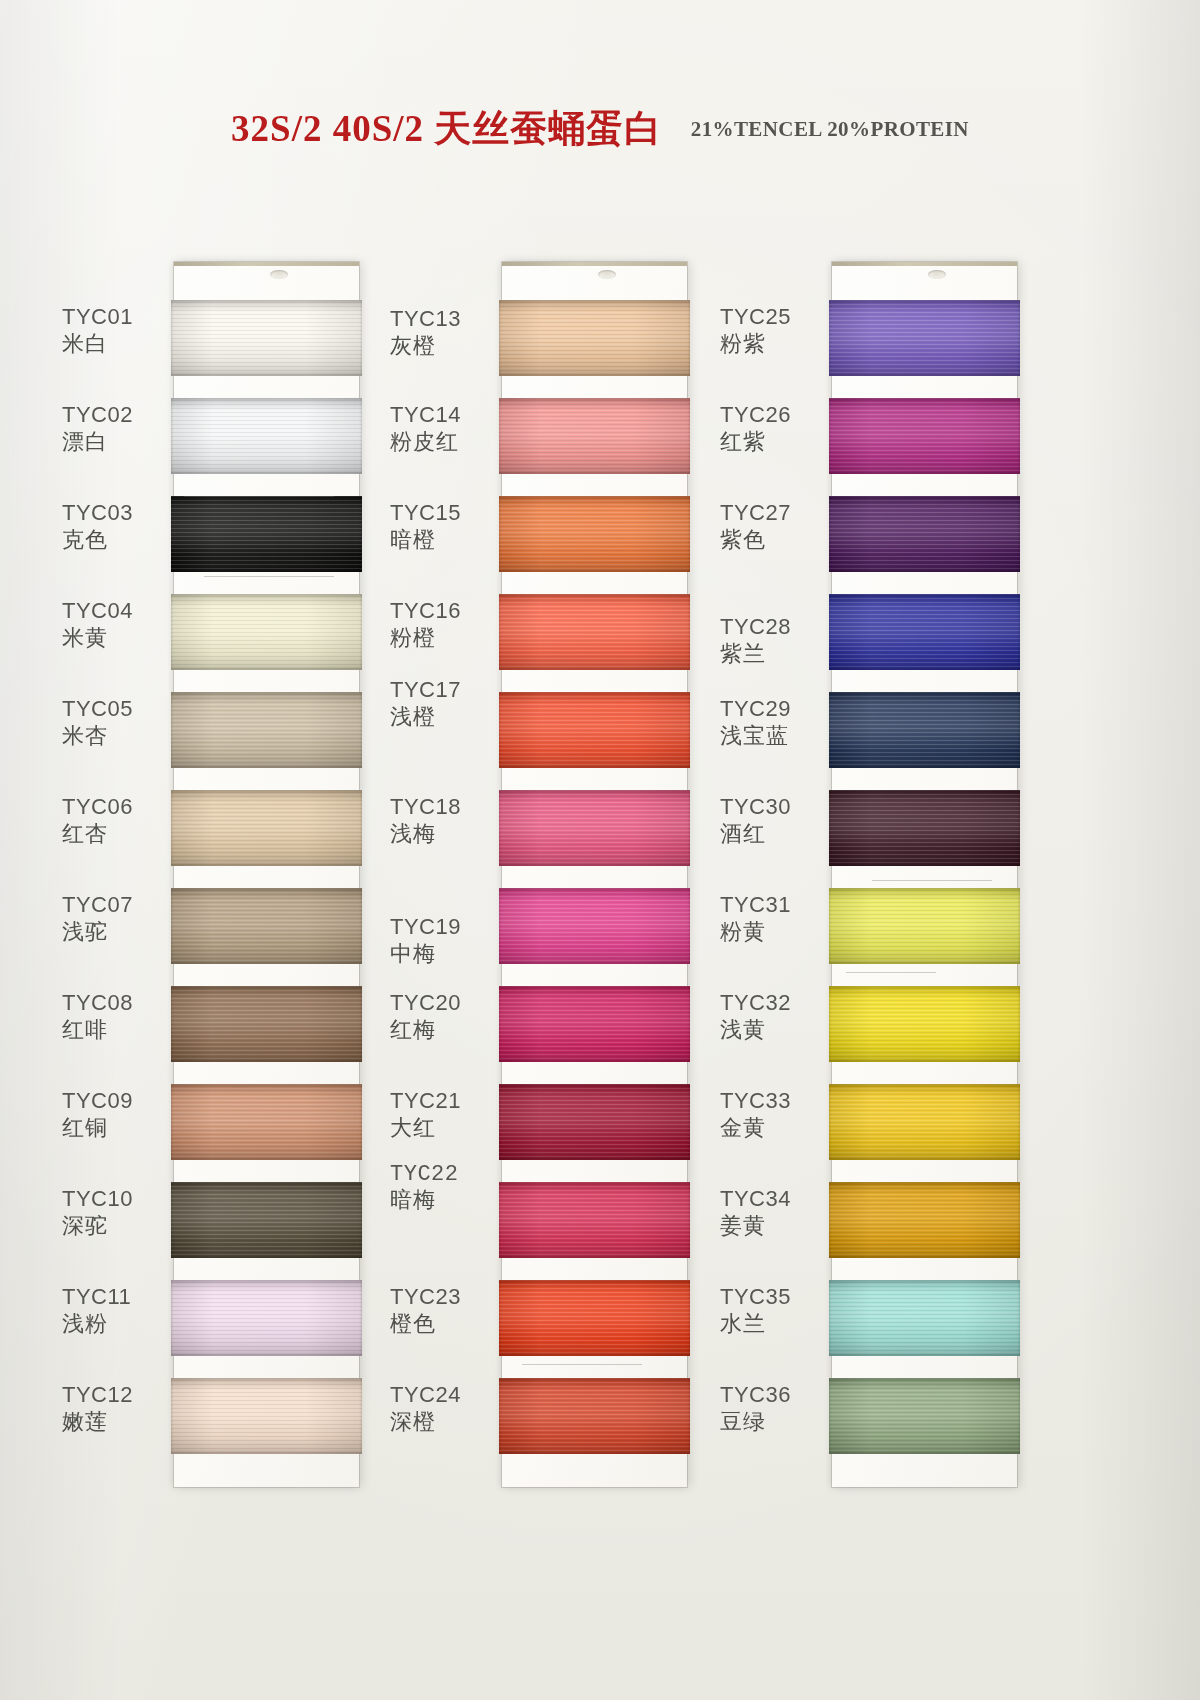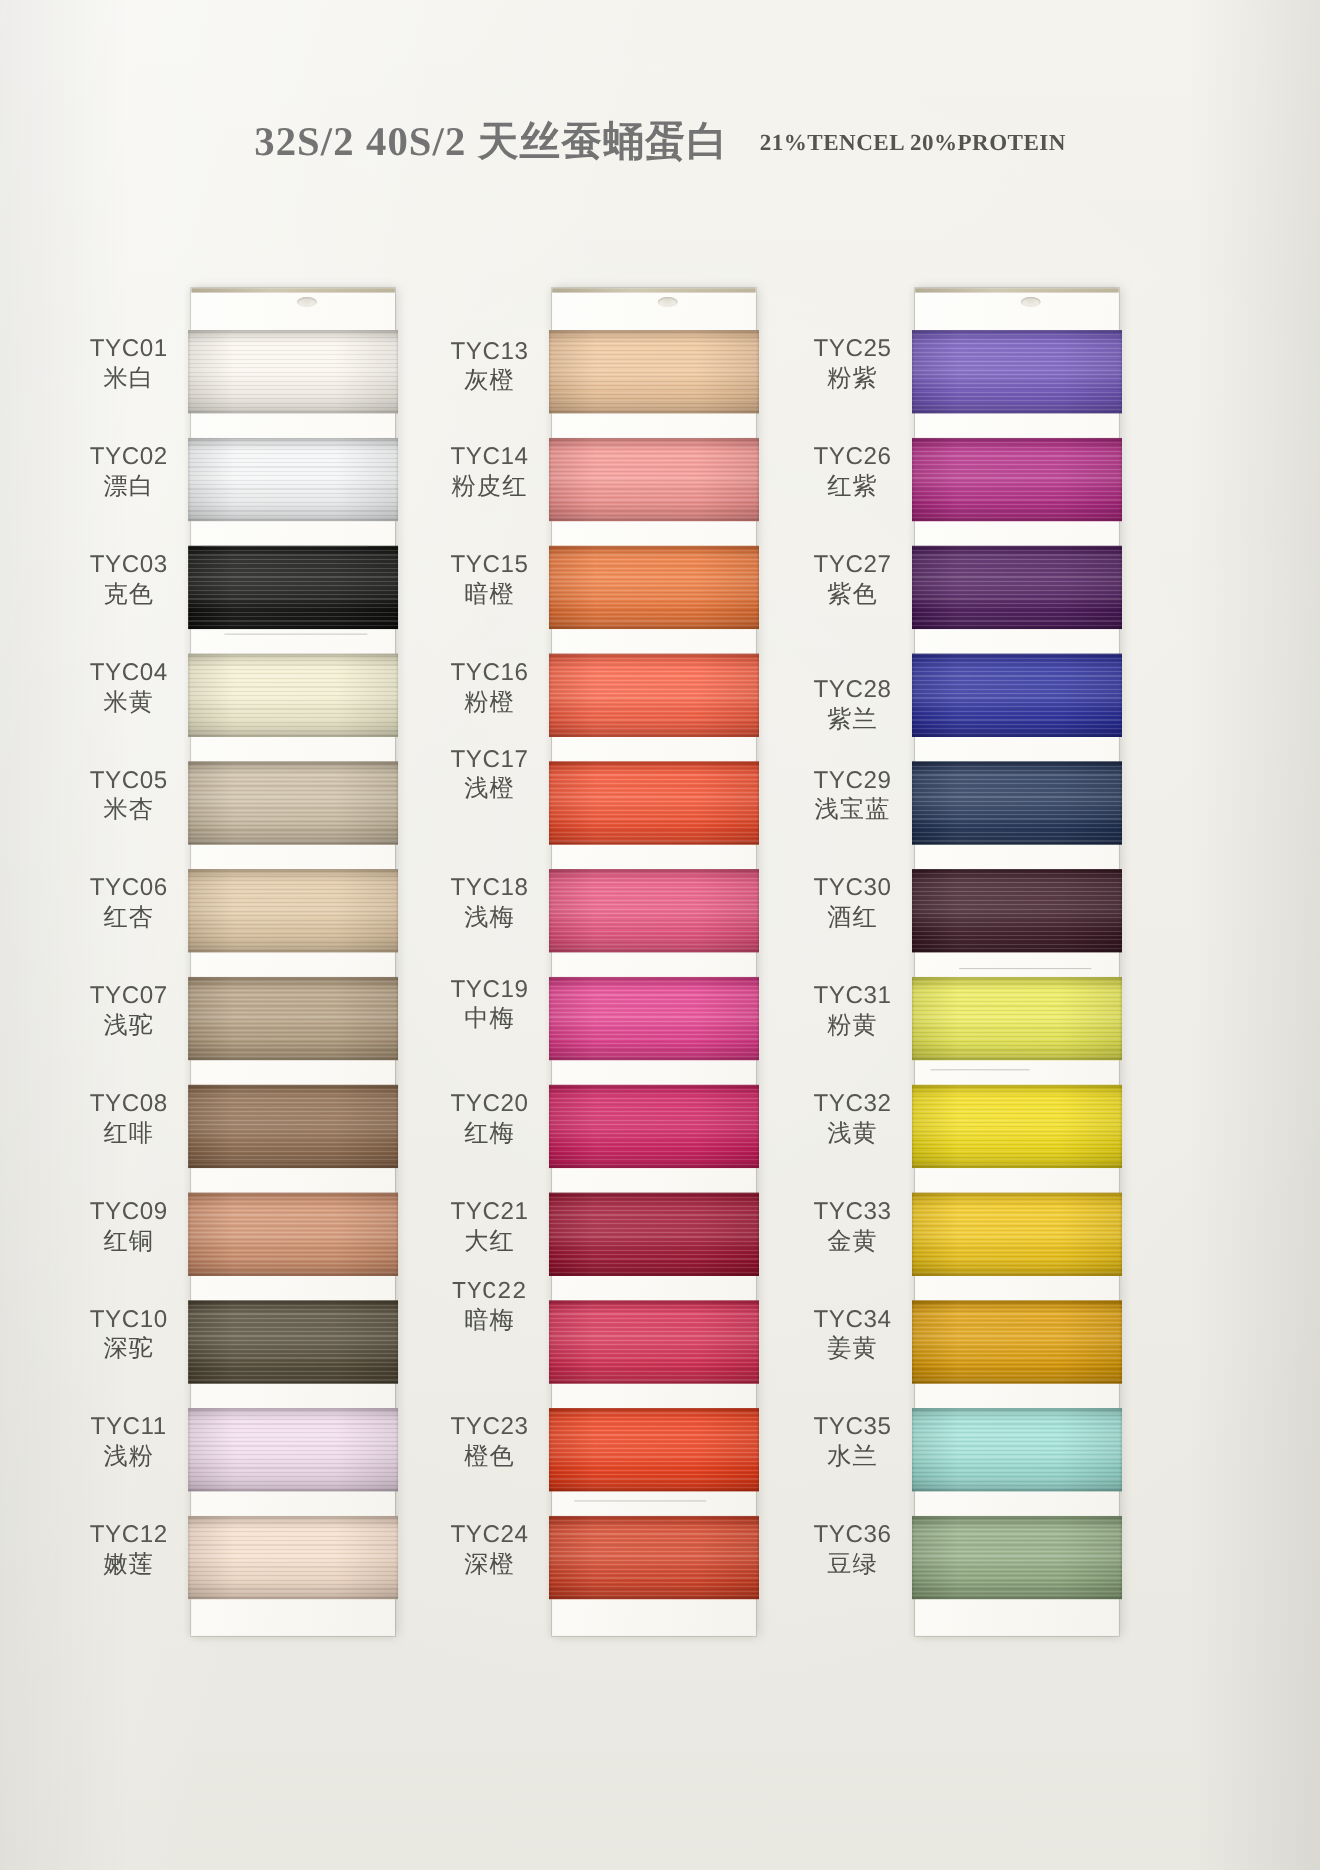--- a/index.html
+++ b/index.html
@@ -39,21 +39,21 @@
     top: 104px;
     width: 1200px;
     text-align: center;
     white-space: nowrap;
   }
   #header .title-main {
     font-family: "Liberation Serif", serif;
     font-weight: bold;
     font-size: 37px;
     letter-spacing: 1px;
-    color: #737373;
+    color: #b91c1c;
     vertical-align: middle;
   }
   #header .title-sub {
     font-family: "Liberation Serif", serif;
     font-weight: bold;
     font-size: 21px;
     letter-spacing: 0.4px;
     color: #55554f;
     vertical-align: middle;
     margin-left: 24px;
@@ -71,21 +71,21 @@
   .labels {
     position: absolute;
     left: 0;
     top: 0;
     width: 110px;
   }
   .label-cell {
     position: absolute;
     left: 0;
     width: 110px;
-    text-align: center;
+    text-align: left;
     color: #5b5b57;
     font-family: "Liberation Sans", sans-serif;
   }
   .label-code {
     display: block;
     font-size: 22px;
     letter-spacing: 0.5px;
     line-height: 26px;
     color: #565652;
   }
@@ -339,21 +339,21 @@
         <span class="label-name">粉橙</span>
       </div>
       <div class="label-cell" style="top: 415px;">
         <span class="label-code">TYC17</span>
         <span class="label-name">浅橙</span>
       </div>
       <div class="label-cell" style="top: 532px;">
         <span class="label-code">TYC18</span>
         <span class="label-name">浅梅</span>
       </div>
-      <div class="label-cell" style="top: 624px;">
+      <div class="label-cell" style="top: 652px;">
         <span class="label-code">TYC19</span>
         <span class="label-name">中梅</span>
       </div>
       <div class="label-cell" style="top: 728px;">
         <span class="label-code">TYC20</span>
         <span class="label-name">红梅</span>
       </div>
       <div class="label-cell" style="top: 826px;">
         <span class="label-code">TYC21</span>
         <span class="label-name">大红</span>

